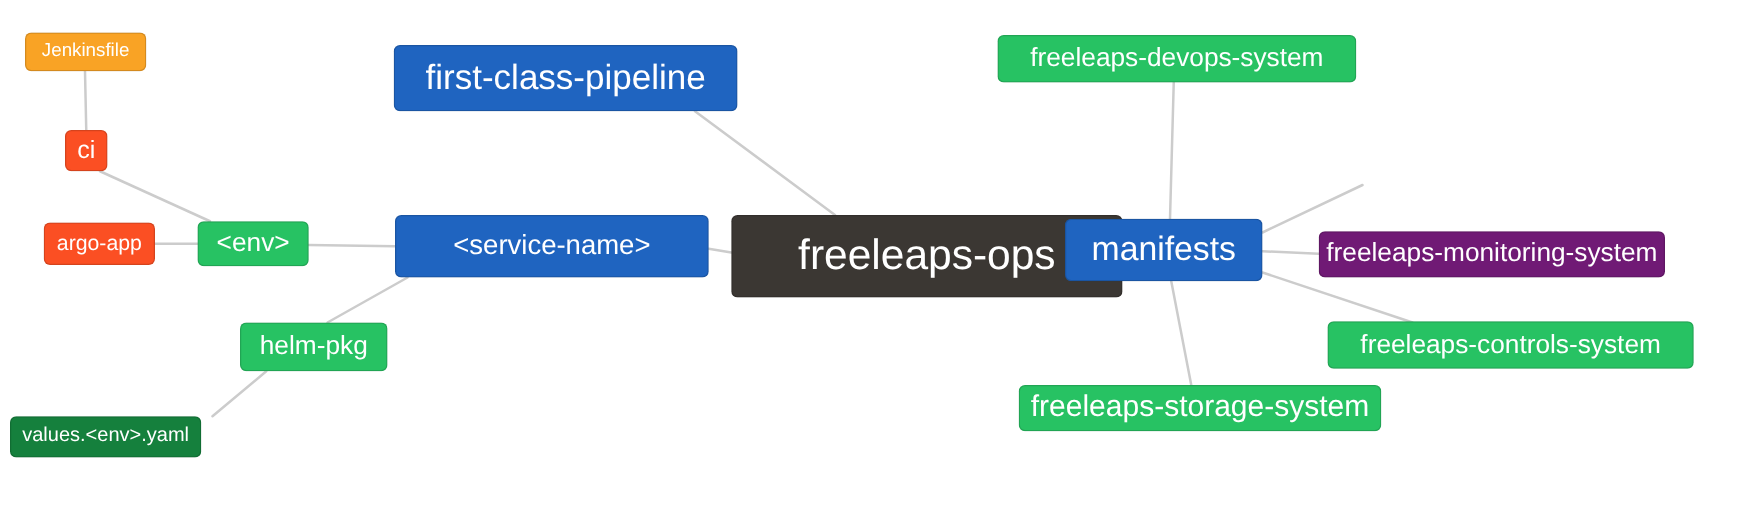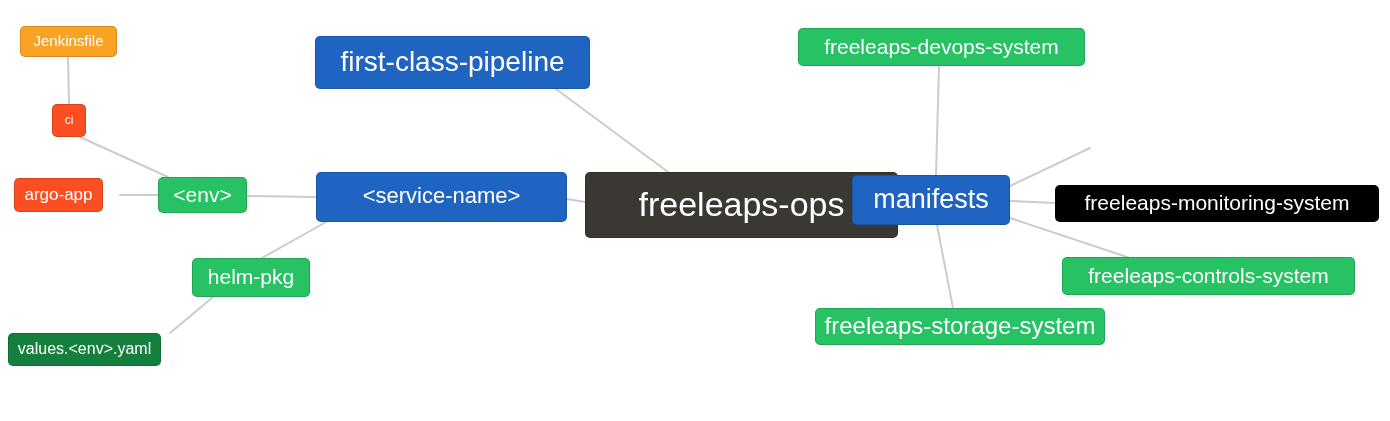--- a/index.html
+++ b/index.html
@@ -56,24 +56,24 @@
       <line x1="936" y1="175" x2="939" y2="66" stroke="#cccccc" stroke-width="2" stroke-linecap="round"></line>
       <line x1="1010" y1="186" x2="1090" y2="148" stroke="#cccccc" stroke-width="2" stroke-linecap="round"></line>
       <line x1="1010" y1="201" x2="1055" y2="203" stroke="#cccccc" stroke-width="2" stroke-linecap="round"></line>
       <line x1="1010" y1="218" x2="1130" y2="258" stroke="#cccccc" stroke-width="2" stroke-linecap="round"></line>
       <line x1="937" y1="225" x2="953" y2="308" stroke="#cccccc" stroke-width="2" stroke-linecap="round"></line>
     </svg>
 
   <div class="node" style="left: 20px; top: 26px; width: 97px; height: 31px; background: rgb(249, 163, 37); font-size: 15px;">
       <span>Jenkinsfile</span>
     </div>
-  <div class="node" style="left: 52px; top: 104px; width: 34px; height: 33px; background: rgb(251, 79, 35); font-size: 12px;">
+  <div class="node" style="left: 52px; top: 104px; width: 34px; height: 33px; background: rgb(251, 79, 35); font-size: 20px;">
       <span>ci</span>
     </div>
-  <div class="node" style="left: 14px; top: 178px; width: 89px; height: 34px; background: rgb(251, 79, 35); font-size: 17px;">
+  <div class="node" style="left: 35px; top: 178px; width: 89px; height: 34px; background: rgb(251, 79, 35); font-size: 17px;">
       <span>argo-app</span>
     </div>
   <div class="node" style="left: 158px; top: 177px; width: 89px; height: 36px; background: rgb(39, 194, 99); font-size: 21px;">
       <span>&lt;env&gt;</span>
     </div>
   <div class="node" style="left: 147px; top: 258px; width: 118px; height: 39px; background: rgb(39, 194, 99); font-size: 21px; margin-left: 45px;">
       <span>helm-pkg</span>
     </div>
   <div class="node" style="left: 8px; top: 333px; width: 153px; height: 33px; background: #15803d; font-size: 16px;">
       <span>values.&lt;env&gt;.yaml</span>
@@ -86,21 +86,21 @@
     </div>
   <div class="node" style="left: 585px; top: 172px; width: 313px; height: 66px; background: rgb(59, 55, 51); font-size: 34px;">
       <span>freeleaps-ops</span>
     </div>
   <div class="node" style="left: 852px; top: 175px; width: 158px; height: 50px; background: rgb(31, 100, 192); font-size: 27px;">
       <span>manifests</span>
     </div>
   <div class="node" style="left: 798px; top: 28px; width: 287px; height: 38px; background: rgb(39, 194, 99); font-size: 21px;">
       <span>freeleaps-devops-system</span>
     </div>
-  <div class="node" style="left: 1055px; top: 185px; width: 324px; height: 37px; background: #000000; font-size: 21px;">
+  <div class="node" style="left: 1055px; top: 185px; width: 277px; height: 37px; background: #701a75; font-size: 21px;">
       <span>freeleaps-monitoring-system</span>
     </div>
   <div class="node" style="left: 1062px; top: 257px; width: 293px; height: 38px; background: rgb(39, 194, 99); font-size: 21px; justify-content: center;">
       <span>freeleaps-controls-system</span>
     </div>
   <div class="node" style="left: 815px; top: 308px; width: 290px; height: 37px; background: rgb(39, 194, 99); font-size: 24px;">
       <span>freeleaps-storage-system</span>
     </div>
 </div>
 

